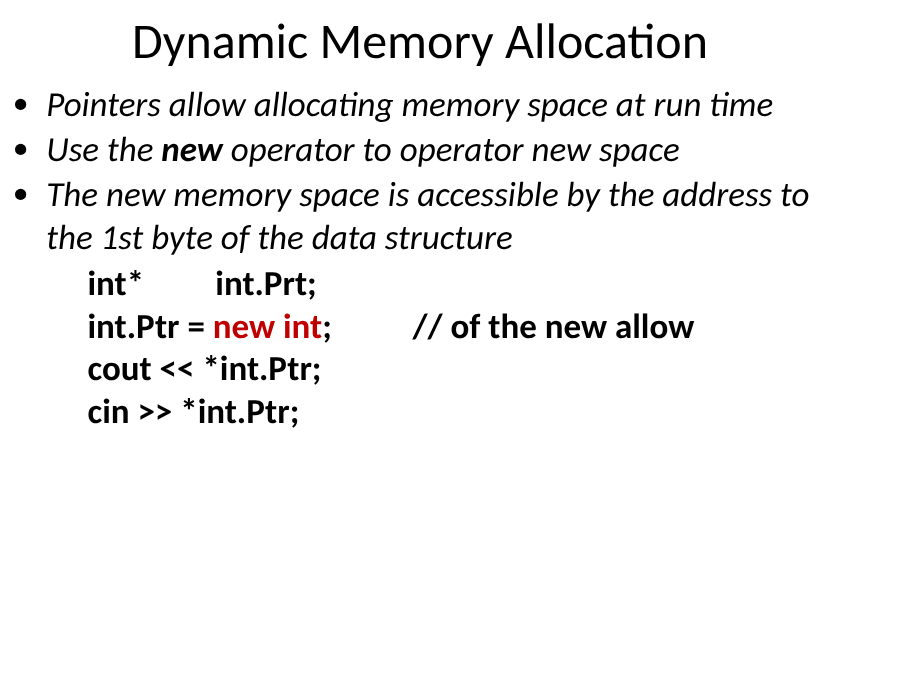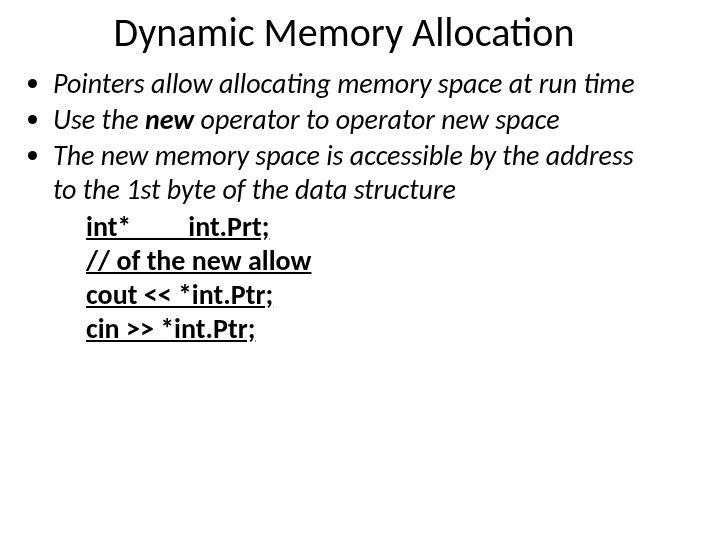--- a/index.html
+++ b/index.html
@@ -8,21 +8,21 @@
     width: 720px;
     height: 540px;
     background: #ffffff;
     font-family: Calibri, Arial, sans-serif;
     color: #000000;
   }
   .slide {
     box-sizing: border-box;
     width: 676px;
     height: 540px;
-    padding: 8px 12px 12px 24px;
+    padding: 8px 12px 12px 8px;
   }
   .title {
     font-size: 40px;
     text-align: center;
     margin: 0 0 10px 0;
     font-weight: 400;
   }
   ul.bullets {
     margin: 1px;
     padding: 0 0 0 28px;
@@ -33,21 +33,20 @@
     font-size: 28px;
     line-height: 1.22;
     margin-bottom: 2px;
     font-weight: 400;
   }
   .codeblock {
     margin-top: 2px;
     padding-left: 62px;
     font-size: 28px;
     line-height: 1.22;
-    text-decoration: underline;
   }
   .row {
     display: flex;
   }
   .col-left {
     width: 260px;
     white-space: pre;
   }
   .col-right {
     white-space: pre;
@@ -68,20 +67,21 @@
       <span>Use the </span><span class="b">new</span><span> operator to operator new space</span>
     </li>
     <li>The new memory space is accessible by the address to the 1st byte of the data structure</li>
   </ul>
 
   <div class="codeblock b">
     <div class="row">
       <span class="col-left">int*         int.Prt;</span>
     </div>
     <div class="row">
+      <span class="col-left"><span>int.Ptr = </span><span class="kw">new int</span><span>;</span></span>
       <span class="col-right">// of the new allow</span>
     </div>
     <div class="row">
       <span class="col-left">cout &lt;&lt; *int.Ptr;</span>
     </div>
     <div class="row">
       <span class="col-left">cin &gt;&gt; *int.Ptr;</span>
     </div>
   </div>
 

